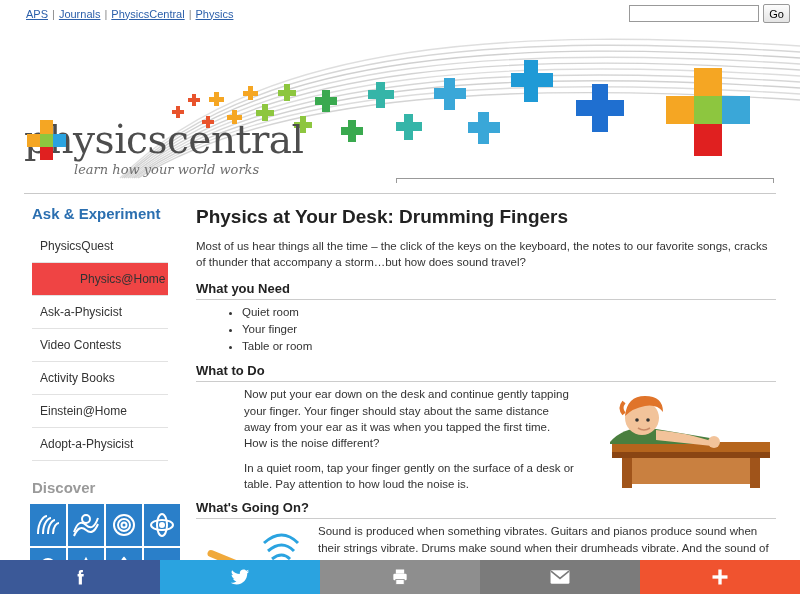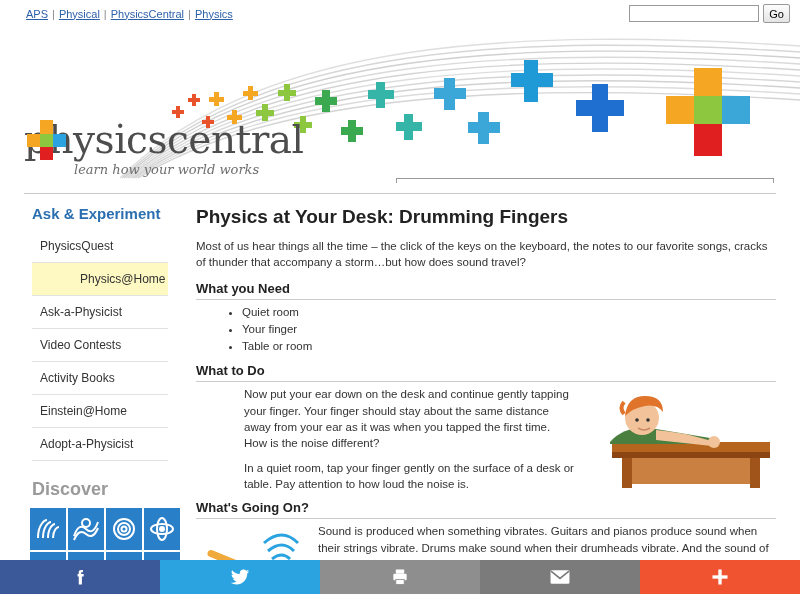--- a/index.html
+++ b/index.html
@@ -121,24 +121,24 @@
     font-weight: bold;
   }
   .side-list { list-style: none; margin: 8px; padding: 0; }
   .side-list li {
     font-size: 12px;
     color: #333;
     padding: 9px 0 9px 8px;
     border-bottom: 1px solid #e2e2e2;
     cursor: pointer;
   }
-  .side-list li.active { background: #fef9c3; padding-left: 48px; }
+  .side-list li.active { background: #ef4444; padding-left: 48px; }
   .discover-title {
     margin: 18px 0 8px 8px;
-    font-size: 18px;
+    font-size: 15px;
     color: #9a9a9a;
     font-weight: bold;
   }
   .discover-grid {
     display: grid;
     grid-template-columns: repeat(4, 36px);
     gap: 2px;
     margin-left: 6px;
   }
   .discover-grid .tile {
@@ -205,21 +205,21 @@
     cursor: pointer;
   }
   .footer svg { display: block; }
 </style>
 </head>
 <body>
 
 <div class="topbar">
   <a href="#">APS</a>
   <span class="sep">|</span>
-  <a href="#">Physical</a>
+  <a href="#">Journals</a>
   <span class="sep">|</span>
   <a href="#">PhysicsCentral</a>
   <span class="sep">|</span>
   <a href="#">Physics</a>
   <span class="topbar-right">
     <input class="search-input" type="text" placeholder="" style="">
     <button class="go-button">Go</button>
   </span>
 </div>
 

